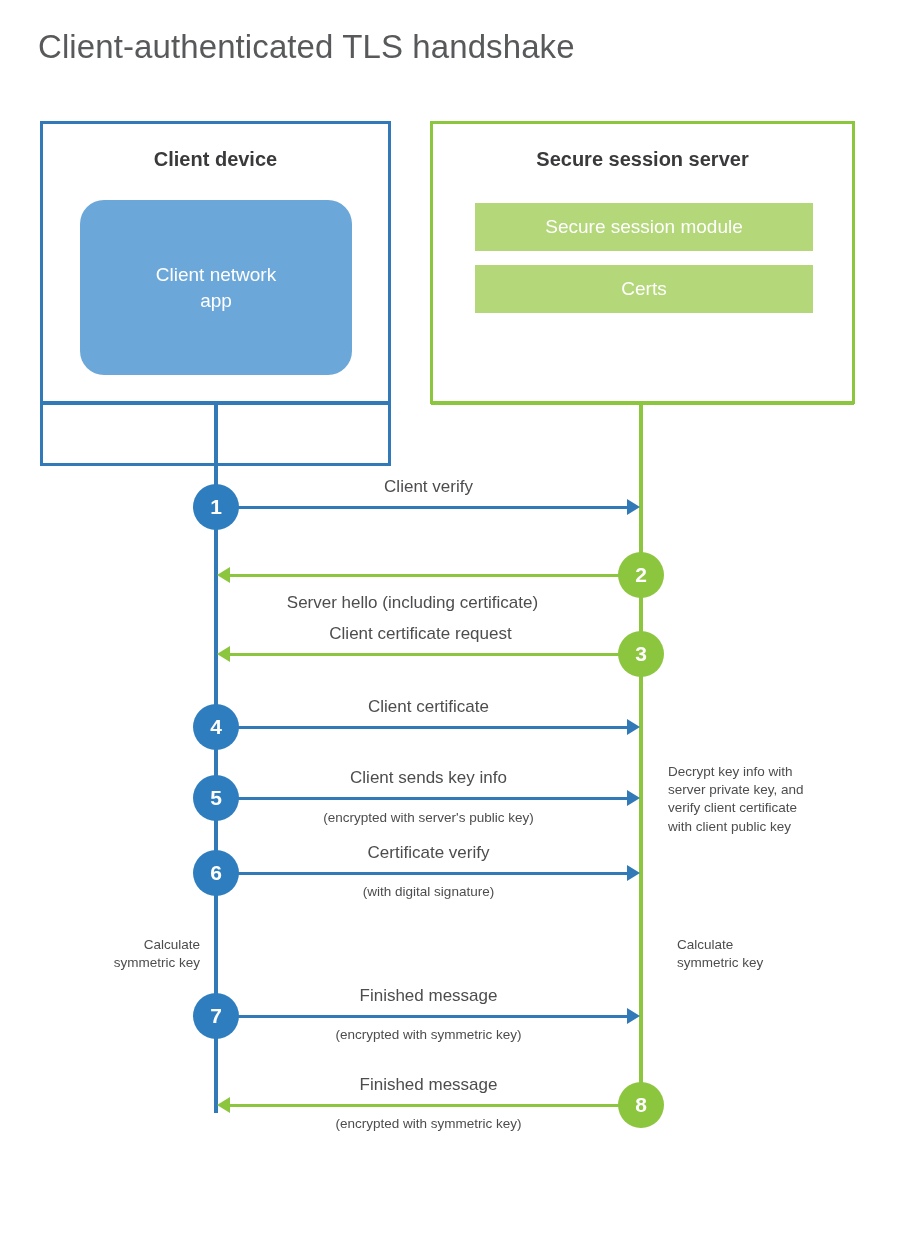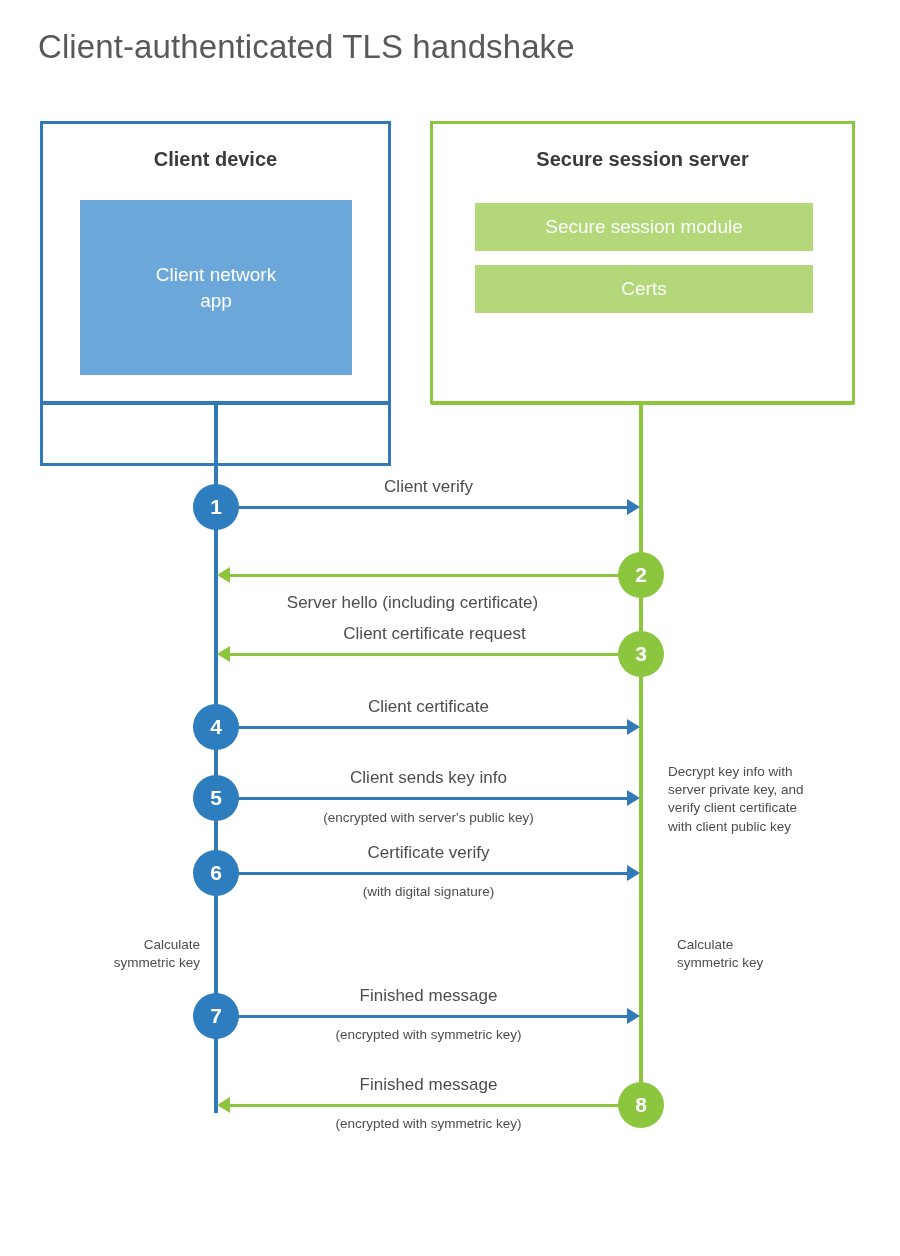--- a/index.html
+++ b/index.html
@@ -21,21 +21,21 @@
   #client-box { left:40px; top:121px; width:351px; height:345px; border:3px solid #3279b8; }
   #server-box { left:430px; top:121px; width:425px; height:283px; border:3px solid #8cc63f; }
   .entity-title {
     position:absolute; left:0; right:0; top:24px; text-align:center;
     font-size:20px; font-weight:bold; color:#3a3a3c;
   }
   #client-app-panel {
     position:absolute; left:37px; top:76px; width:272px; height:175px;
     background:#6ba7d8; color:#ffffff; font-size:19px; font-weight:300;
     display:flex; align-items:center; justify-content:center; text-align:center;
-    line-height:1.35; white-space:pre-line;
+    line-height:1.35; white-space:pre-line;border-radius:24px;
   }
   .server-panel {
     position:absolute; left:42px; width:338px; height:48px;
     background:#b3d779; color:#ffffff; font-size:19px; font-weight:300;
     display:flex; align-items:center; justify-content:center;
   }
   #server-panel-0 { top:79px; }
   #server-panel-1 { top:141px; }
   #server-panel-2 { top:203px; }
 
@@ -116,21 +116,21 @@
     <div class="step" style="top: 575px;">
       <div class="arrow-line green-el" style="left: 230px; width: 411px; top: -1px;"></div>
       <div class="arrow-head left green-el" style="top: -8px; left: 217px;"></div>
       <div class="step-circle green-c" style="left: 618px; top: -23px;">2</div>
       <div class="msg-label" style="left: 210px; width: 405px; top: -30px; margin-top: 48px;">Server hello (including certificate)</div>
     </div>
     <div class="step" style="top: 654px;">
       <div class="arrow-line green-el" style="left: 230px; width: 411px; top: -1px;"></div>
       <div class="arrow-head left green-el" style="top: -8px; left: 217px;"></div>
       <div class="step-circle green-c" style="left: 618px; top: -23px;">3</div>
-      <div class="msg-label" style="left: 232px; width: 405px; top: -30px;">Client certificate request</div>
+      <div class="msg-label" style="left: 218px; width: 405px; top: -30px;">Client certificate request</div>
     </div>
     <div class="step" style="top: 727px;">
       <div class="arrow-line blue-el" style="left: 216px; width: 411px; top: -1px;"></div>
       <div class="arrow-head right blue-el" style="top: -8px; left: 627px;"></div>
       <div class="step-circle blue-c" style="left: 193px; top: -23px;">4</div>
       <div class="msg-label" style="left: 226px; width: 405px; top: -30px;">Client certificate</div>
     </div>
     <div class="step" style="top: 798px;">
       <div class="arrow-line blue-el" style="left: 216px; width: 411px; top: -1px;"></div>
       <div class="arrow-head right blue-el" style="top: -8px; left: 627px;"></div>

